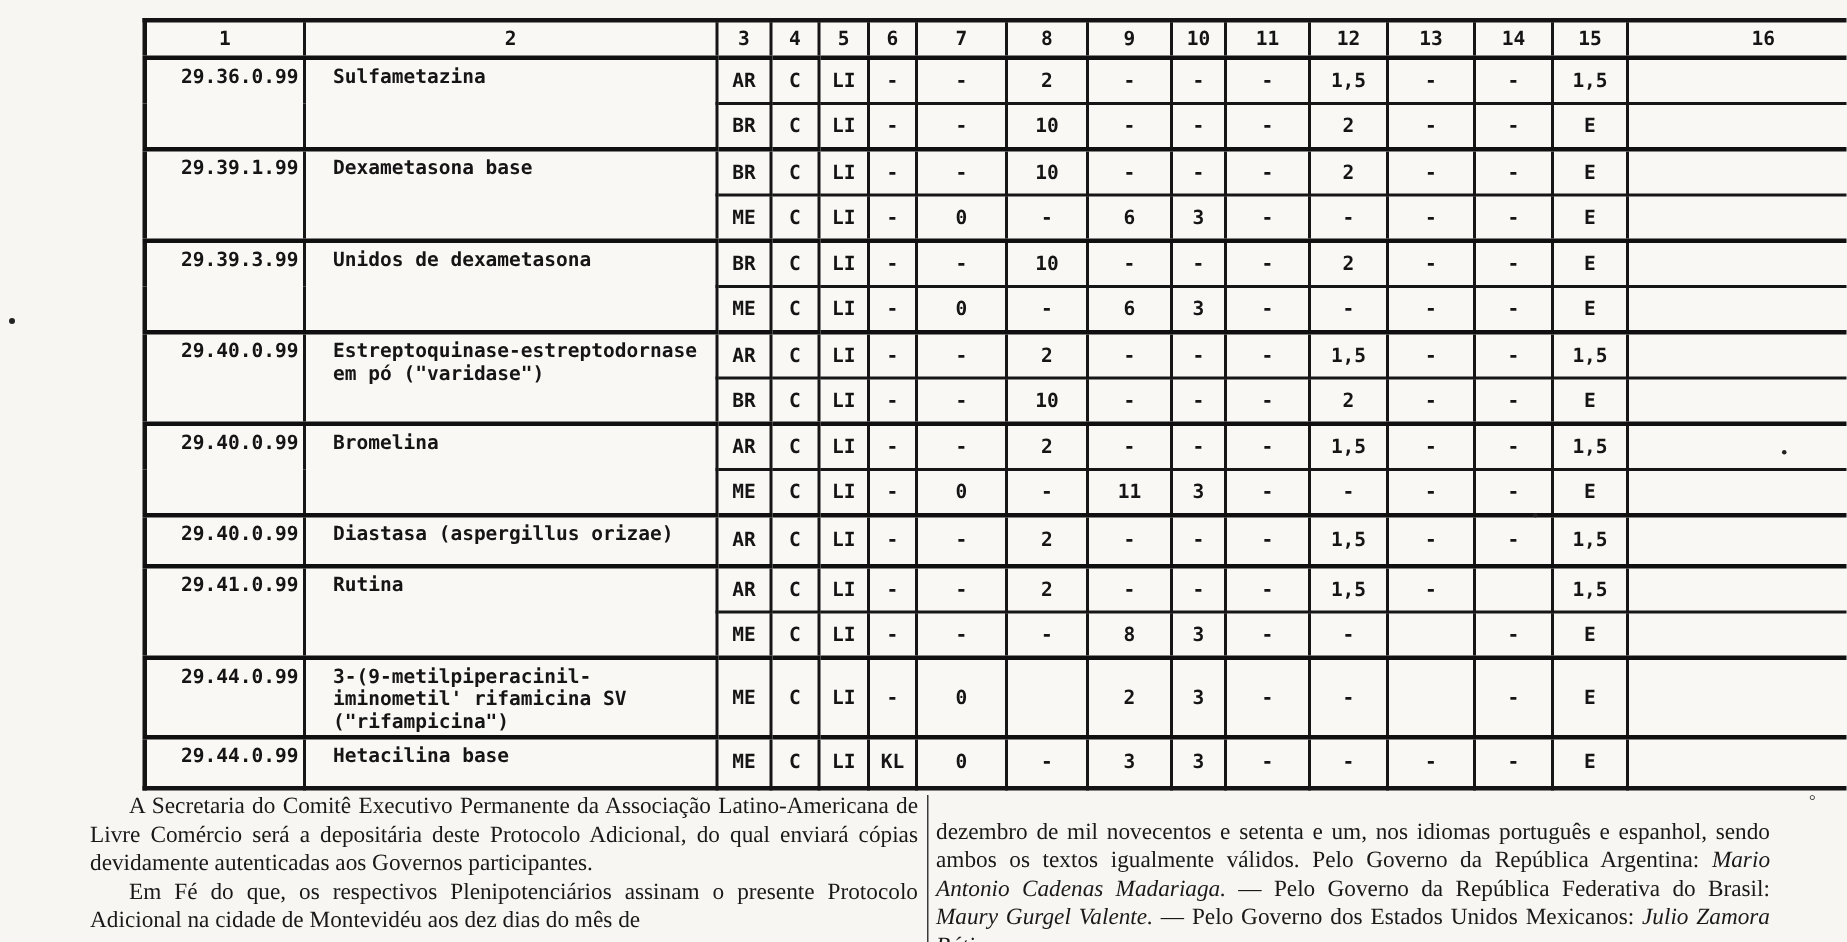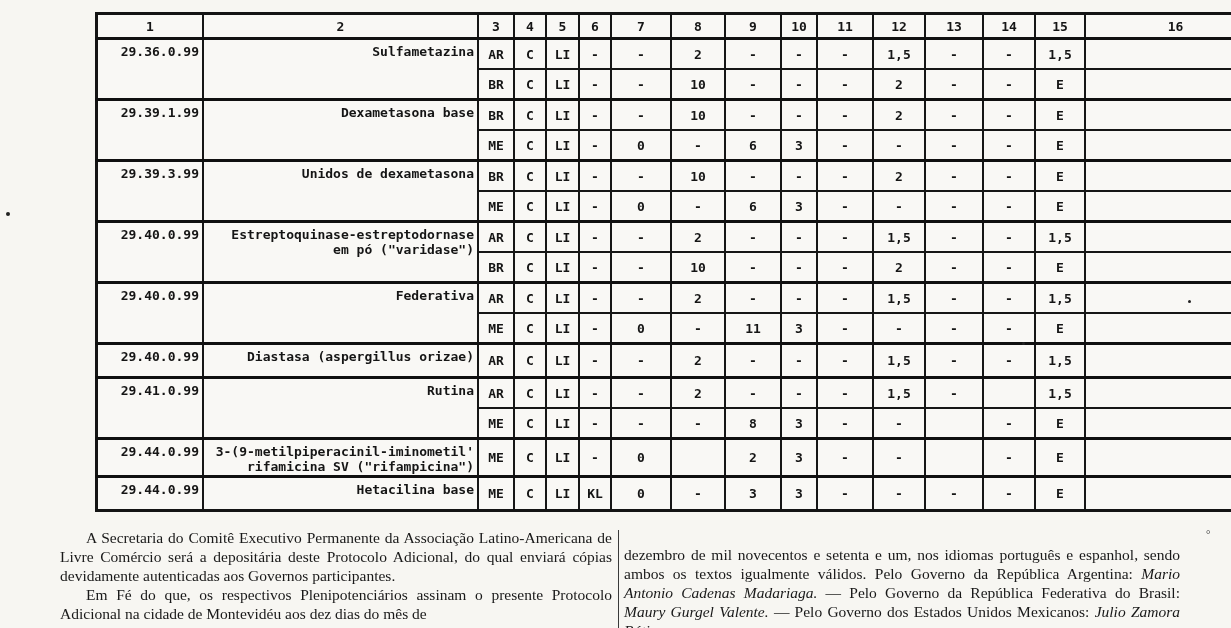--- a/index.html
+++ b/index.html
@@ -27,21 +27,21 @@
   th,td{
     border:2px solid #161616;
     padding:1px 3px;
     text-align:center;
     vertical-align:middle;
     overflow:hidden;
   }
   thead th{height:20px;font-weight:bold;border-bottom:3px solid #111;}
   tbody td{height:26px;}
   td.c1{text-align:right;vertical-align:top;padding-top:4px;}
-  td.c2{text-align:right;vertical-align:top;padding-top:4px;padding-left:8px;}
+  td.c2{text-align:left;vertical-align:top;padding-top:4px;padding-left:18px;}
   tr.group-start td{border-top:3px solid #101010;}
   .w1{width:98px}.w2{width:267px}.w3{width:28px}.w4{width:24px}
   .w5{width:25px}.w6{width:24px}.w7{width:52px}.w8{width:46px}
   .w9{width:48px}.w10{width:28px}.w11{width:48px}.w12{width:44px}
   .w13{width:50px}.w14{width:44px}.w15{width:42px}.w16{width:173px}
 
   
   .footer{
     position:absolute;top:528px;left:60px;width:1120px;
     display:flex;
@@ -219,21 +219,21 @@
           <td class="w10">-</td>
           <td class="w11">-</td>
           <td class="w12">2</td>
           <td class="w13">-</td>
           <td class="w14">-</td>
           <td class="w15">E</td>
           <td class="w16"></td>
         </tr>
         <tr class="group-start">
           <td rowspan="2" class="c1 w1">29.40.0.99</td>
-          <td rowspan="2" class="c2 w2">Federativa</td>
+          <td rowspan="2" class="c2 w2">Bromelina</td>
           <td class="w3">AR</td>
           <td class="w4">C</td>
           <td class="w5">LI</td>
           <td class="w6">-</td>
           <td class="w7">-</td>
           <td class="w8">2</td>
           <td class="w9">-</td>
           <td class="w10">-</td>
           <td class="w11">-</td>
           <td class="w12">1,5</td>

